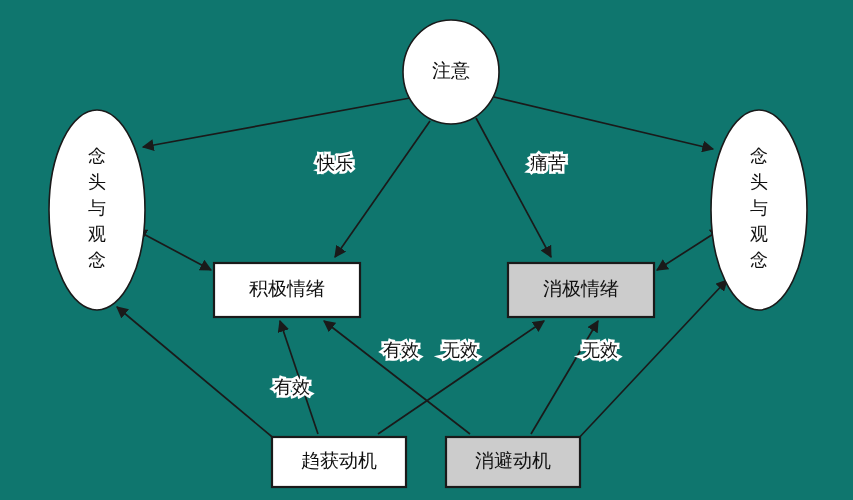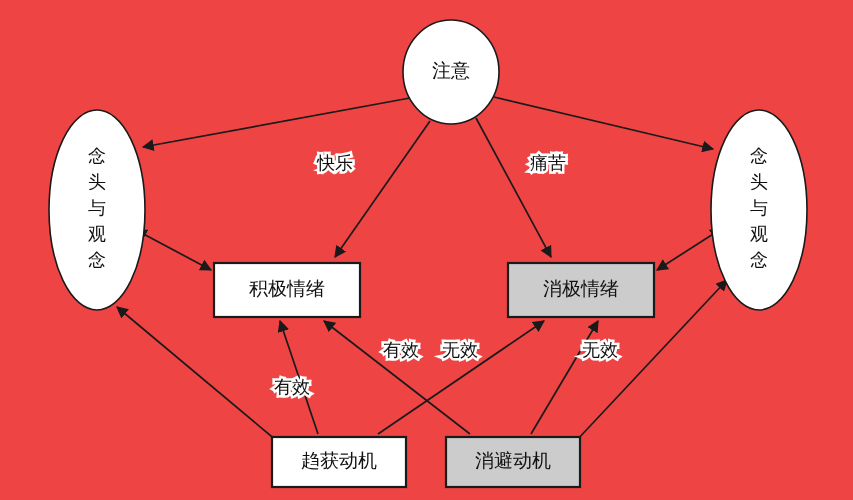--- a/index.html
+++ b/index.html
@@ -7,21 +7,21 @@
     padding: 0;
     background: #ffffff;
   }
   body {
     font-family: "Liberation Serif", "DejaVu Serif", serif;
   }
   #diagram-root {
     position: relative;
     width: 853px;
     height: 500px;
-    background: #ef4444;
+    background: #0f766e;
     overflow: hidden;
   }
   #diagram-svg {
     position: absolute;
     left: 0;
     top: 0;
     width: 853px;
     height: 500px;
   }
   .node-text {

